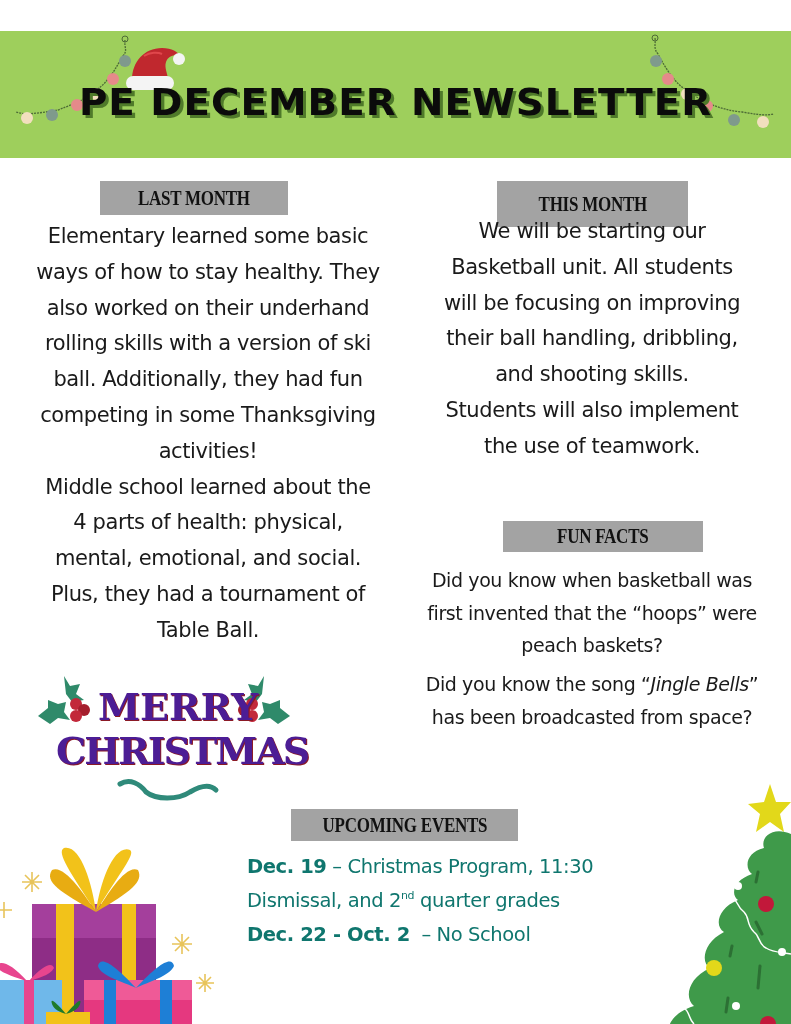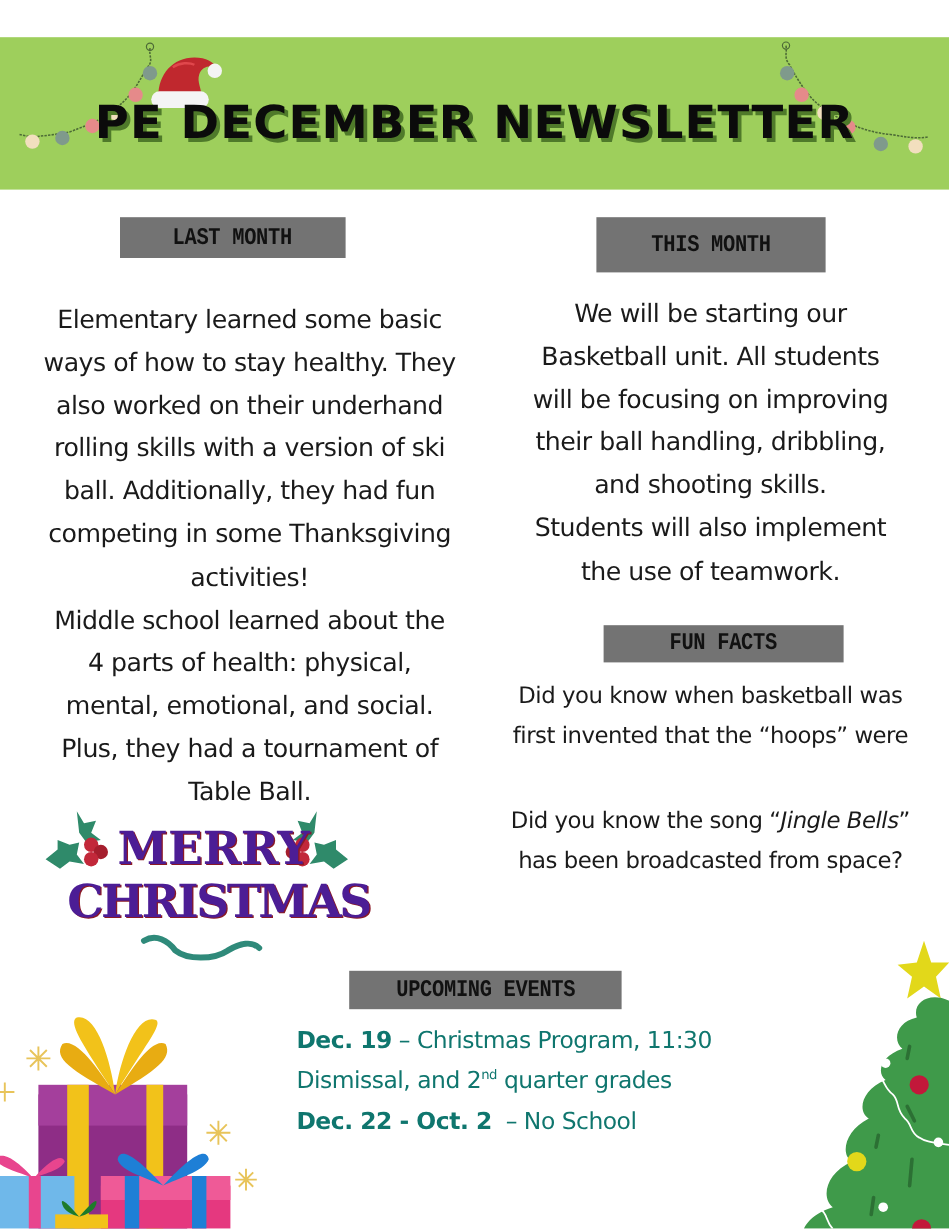--- a/index.html
+++ b/index.html
@@ -12,32 +12,32 @@
   }
   .title {
     position: absolute; left: 0; width: 791px; top: 80px; text-align: center;
     font-family: "DejaVu Sans", sans-serif; font-weight: 900; font-size: 38px;
     letter-spacing: 1px; color: #0b0b0b;
     text-shadow: 3px 3px 0 #4f7a2a;
     transform: scaleX(1.02);
   }
 
   .label-box {
-    position: absolute; background: #737373; text-align: left;
-    font-family: Liberation Mono, monospace; font-weight: 700;
+    position: absolute; background: #a3a3a3; text-align: left;
+    font-family: Liberation Serif, serif; font-weight: 700;
     font-size: 20px; color: #111; letter-spacing: -0.3px;
     display: flex; align-items: center; justify-content: center;
     transform-origin: center;
   }
   .label-box span { display: inline-block; transform: scaleX(0.85); }
 
   .body-text {
     position: absolute; text-align: center;
     font-family: "DejaVu Sans", sans-serif; font-size: 21px;
-    line-height: 35.8px; color: #1a1a1a; letter-spacing: -0.4px; margin-top: 30px;
+    line-height: 35.8px; color: #1a1a1a; letter-spacing: -0.4px;
   }
   .body-text p { white-space: nowrap; }
   .fun-text {
     position: absolute; text-align: center;
     font-family: "DejaVu Sans", sans-serif; font-size: 19px;
     line-height: 32.5px; color: #1a1a1a; letter-spacing: -0.4px;
   }
   .fun-text p { white-space: nowrap; }
   .events {
     position: absolute; left: 247px; top: 850px;
@@ -123,20 +123,21 @@
   <p>Students will also implement</p>
   <p>the use of teamwork.</p>
 </div>
 
 <div class="label-box" style="left:503px;top:521px;width:200px;height:31px;">
   <span>FUN FACTS</span>
 </div>
 <div class="fun-text" style="left:400px;top:564px;width:384px;">
   <p>Did you know when basketball was</p>
   <p>first invented that the “hoops” were</p>
+  <p>peach baskets?</p>
 </div>
 <div class="fun-text" style="left:400px;top:668px;width:384px;">
   <p><span>Did you know the song “</span><i>Jingle Bells</i><span>”</span></p>
   <p>has been broadcasted from space?</p>
 </div>
 
 <div class="merry">
   <svg class="deco" style="left:0;top:4px" width="60" height="60" viewBox="0 0 60 60">
     <path d="M28 4 L34 14 L44 12 L40 22 L48 28 L36 30 L30 22 Z" fill="#2f8a6a"></path>
     <path d="M2 44 L12 36 L12 28 L22 32 L30 30 L28 40 L34 48 L22 46 L14 52 Z" fill="#2f8a6a"></path>

